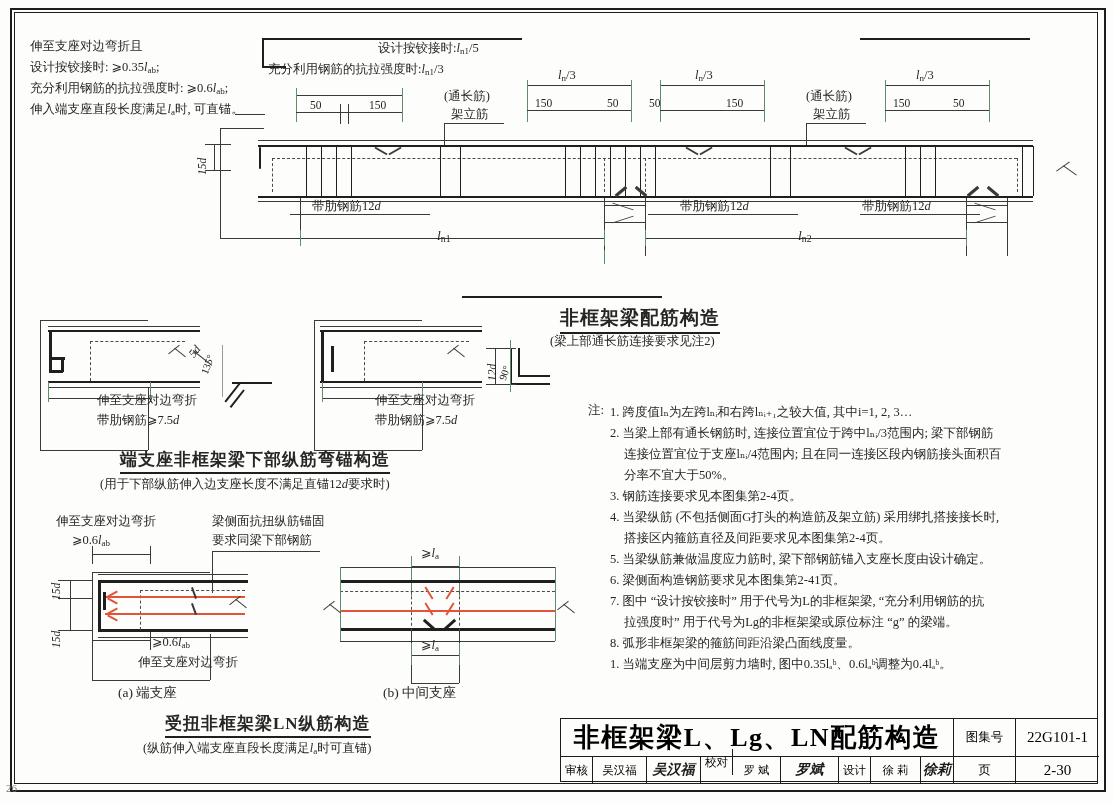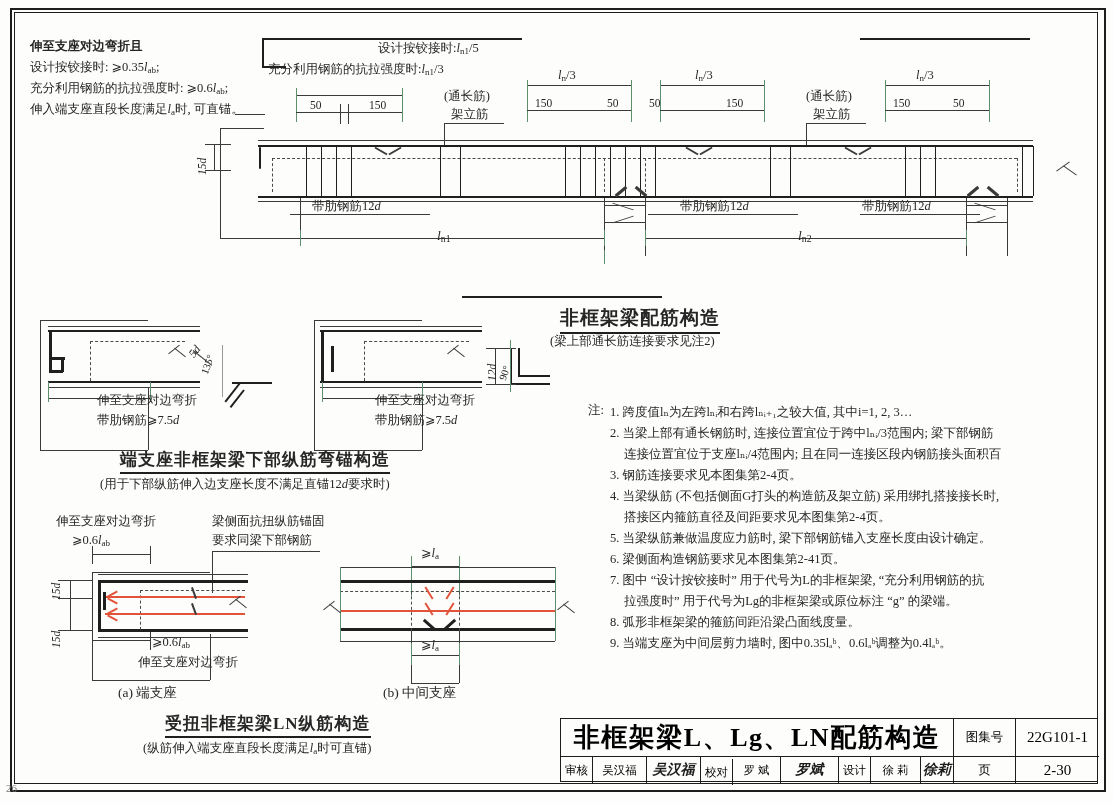--- a/index.html
+++ b/index.html
@@ -42,21 +42,21 @@
   .page-no{position:absolute;left:6px;top:782px;font-size:11px;color:#777;}
 </style>
 </head>
 <body>
 
 <div id="page">
 
   <div class="frame"></div>
   <div class="frame2"></div>
 
-  <div class="t sz12" style="left:30px;top:38px;font-weight:bold;">伸至支座对边弯折且</div>
+  <div class="t sz12" style="left:30px;top:38px;">伸至支座对边弯折且</div>
   <div class="t sz12" style="left:30px;top:59px;"><span>设计按铰接时: ⩾0.35</span><i>l</i><span class="sub">ab</span><span>;</span></div>
   <div class="t sz12" style="left:30px;top:80px;"><span>充分利用钢筋的抗拉强度时: ⩾0.6</span><i>l</i><span class="sub">ab</span><span>;</span></div>
   <div class="t sz12" style="left:30px;top:101px;"><span>伸入端支座直段长度满足</span><i>l</i><span class="sub">a</span><span>时, 可直锚。</span></div>
 
   <div class="ln lnh" style="left:235px;top:114px;width:30px;"></div>
 
   <div class="ln lnv thick" style="left:262px;top:38px;height:30px;width:2px;"></div>
   <div class="ln lnh thick" style="left:262px;top:38px;width:260px;height:2px;"></div>
   <div class="ln lnh thick" style="left:262px;top:66px;width:24px;height:2px;"></div>
 
@@ -378,29 +378,30 @@
   <div class="t sz13" style="left:383px;top:684px;text-align:center;">(b) 中间支座</div>
 
   <div class="t sz12" style="left:143px;top:740px;"><span>(纵筋伸入端支座直段长度满足</span><i>l</i><span class="sub">a</span><span>时可直锚)</span></div>
   <div class="t big2 title-u" style="left:165px;top:712px;">受扭非框架梁LN纵筋构造</div>
 
   <div class="t sz12" style="left:588px;top:402px;">注:</div>
   <div id="notes-list" style="position:absolute;left:610px;top:402px;width:495px;">
       <div class="t sz12" style="position: relative; white-space: nowrap; line-height: 21px; padding-left: 0px;">1. 跨度值lₙ为左跨lₙᵢ和右跨lₙᵢ₊₁之较大值, 其中i=1, 2, 3…</div>
       <div class="t sz12" style="position: relative; white-space: nowrap; line-height: 21px; padding-left: 0px;">2. 当梁上部有通长钢筋时, 连接位置宜位于跨中lₙᵢ/3范围内; 梁下部钢筋</div>
       <div class="t sz12" style="position: relative; white-space: nowrap; line-height: 21px; padding-left: 14px;">连接位置宜位于支座lₙᵢ/4范围内; 且在同一连接区段内钢筋接头面积百</div>
+      <div class="t sz12" style="position: relative; white-space: nowrap; line-height: 21px; padding-left: 14px;">分率不宜大于50%。</div>
       <div class="t sz12" style="position: relative; white-space: nowrap; line-height: 21px; padding-left: 0px;">3. 钢筋连接要求见本图集第2-4页。</div>
       <div class="t sz12" style="position: relative; white-space: nowrap; line-height: 21px; padding-left: 0px;">4. 当梁纵筋 (不包括侧面G打头的构造筋及架立筋) 采用绑扎搭接接长时,</div>
       <div class="t sz12" style="position: relative; white-space: nowrap; line-height: 21px; padding-left: 14px;">搭接区内箍筋直径及间距要求见本图集第2-4页。</div>
       <div class="t sz12" style="position: relative; white-space: nowrap; line-height: 21px; padding-left: 0px;">5. 当梁纵筋兼做温度应力筋时, 梁下部钢筋锚入支座长度由设计确定。</div>
       <div class="t sz12" style="position: relative; white-space: nowrap; line-height: 21px; padding-left: 0px;">6. 梁侧面构造钢筋要求见本图集第2-41页。</div>
       <div class="t sz12" style="position: relative; white-space: nowrap; line-height: 21px; padding-left: 0px;">7. 图中 “设计按铰接时” 用于代号为L的非框架梁, “充分利用钢筋的抗</div>
       <div class="t sz12" style="position: relative; white-space: nowrap; line-height: 21px; padding-left: 14px;">拉强度时” 用于代号为Lg的非框架梁或原位标注 “g” 的梁端。</div>
       <div class="t sz12" style="position: relative; white-space: nowrap; line-height: 21px; padding-left: 0px;">8. 弧形非框架梁的箍筋间距沿梁凸面线度量。</div>
-      <div class="t sz12" style="position: relative; white-space: nowrap; line-height: 21px; padding-left: 0px;">9. 当端支座为中间层剪力墙时, 图中0.35lₐᵇ、0.6lₐᵇ调整为0.4lₐᵇ。</div>
+      <div class="t sz12" style="position: relative; white-space: nowrap; line-height: 21px; padding-left: 0px;">1. 当端支座为中间层剪力墙时, 图中0.35lₐᵇ、0.6lₐᵇ调整为0.4lₐᵇ。</div>
     </div>
 
   <div class="tb" style="left:560px;top:718px;width:538px;height:64px;">
     <div class="tbc" style="left:0;top:0;width:393px;height:38px;border-bottom:1.3px solid #1d1d1d;">
       <span class="huge">非框架梁L、Lg、LN配筋构造</span>
     </div>
     <div class="tbc" style="left:393px;top:0;width:62px;height:38px;border-bottom:1.3px solid #1d1d1d;">
       <span>图集号</span>
     </div>
     <div class="tbc" style="left:455px;top:0;width:83px;height:38px;border-right:none;border-bottom:1.3px solid #1d1d1d;font-size:15px;">
@@ -409,21 +410,21 @@
 
     <div class="tbc" style="left:0;top:38px;width:32px;height:26px;font-size:11.5px;">
       <span>审核</span>
     </div>
     <div class="tbc" style="left:32px;top:38px;width:54px;height:26px;font-size:11.5px;">
       <span>吴汉福</span>
     </div>
     <div class="tbc" style="left:86px;top:38px;width:54px;height:26px;">
       <span class="hand">吴汉福</span>
     </div>
-    <div class="tbc" style="left:140px;top:40px;width:32px;height:26px;font-size:11.5px;">
+    <div class="tbc" style="left:140px;top:30px;width:32px;height:26px;font-size:11.5px;">
       <span>校对</span>
     </div>
     <div class="tbc" style="left:172px;top:38px;width:48px;height:26px;font-size:11.5px;">
       <span>罗 斌</span>
     </div>
     <div class="tbc" style="left:220px;top:38px;width:58px;height:26px;">
       <span class="hand">罗斌</span>
     </div>
     <div class="tbc" style="left:278px;top:38px;width:32px;height:26px;font-size:11.5px;">
       <span>设计</span>

